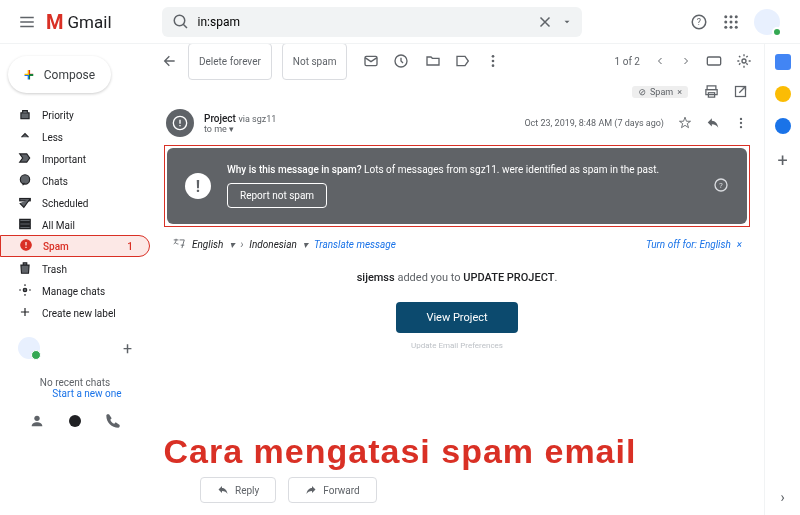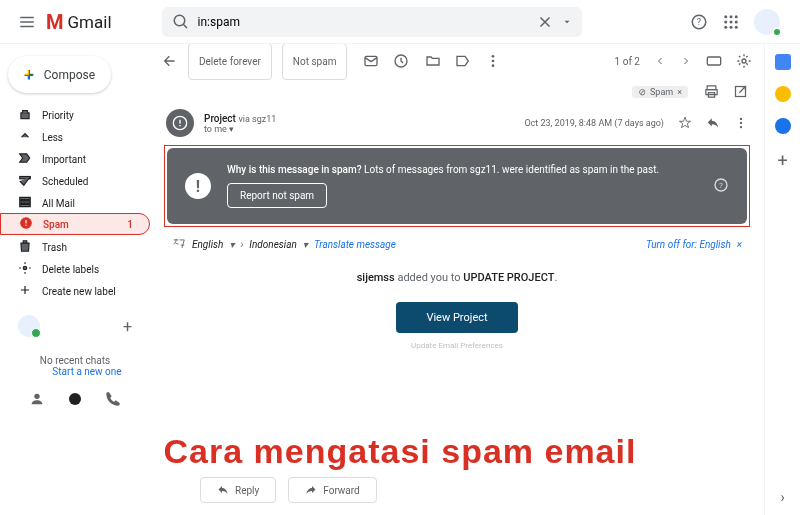--- a/index.html
+++ b/index.html
@@ -162,20 +162,27 @@
           <span>Less</span>
         </div>
         <div class="sb-item">
           <svg class="sb-icon" viewBox="0 0 24 24" fill="none" stroke="currentColor" stroke-width="2">
             <path d="M3 5h12l5 7-5 7H3l5-7z"></path>
           </svg>
           <span>Important</span>
         </div>
         <div class="sb-item">
           <svg class="sb-icon" viewBox="0 0 24 24" fill="none" stroke="currentColor" stroke-width="2">
+            <circle cx="12" cy="11" r="8"></circle>
+            <path d="M8 21l3-4"></path>
+          </svg>
+          <span>Chats</span>
+        </div>
+        <div class="sb-item">
+          <svg class="sb-icon" viewBox="0 0 24 24" fill="none" stroke="currentColor" stroke-width="2">
             <rect x="3" y="6" width="18" height="4"></rect>
             <path d="M3 14l7 7 11-15"></path>
           </svg>
           <span>Scheduled</span>
         </div>
         <div class="sb-item">
           <svg class="sb-icon" viewBox="0 0 24 24" fill="none" stroke="currentColor" stroke-width="2">
             <path d="M3 4h18v4H3zm0 6h18v4H3zm0 6h18v4H3z"></path>
           </svg>
           <span>All Mail</span>
@@ -192,21 +199,21 @@
           <svg class="sb-icon" viewBox="0 0 24 24" fill="none" stroke="currentColor" stroke-width="2">
             <path d="M5 7h14l-1 14H6zM9 3h6v4H9z"></path>
           </svg>
           <span>Trash</span>
         </div>
         <div class="sb-item">
           <svg class="sb-icon" viewBox="0 0 24 24" fill="none" stroke="currentColor" stroke-width="2">
             <circle cx="12" cy="12" r="3"></circle>
             <path d="M12 2v3m0 14v3m10-10h-3M5 12H2"></path>
           </svg>
-          <span>Delete labels</span>
+          <span>Manage chats</span>
         </div>
         <div class="sb-item">
           <svg class="sb-icon" viewBox="0 0 24 24" fill="none" stroke="currentColor" stroke-width="2">
             <path d="M12 5v14M5 12h14"></path>
           </svg>
           <span>Create new label</span>
         </div>
       </div>
     <div class="sb-chat">
       <div class="sb-chat-head">

